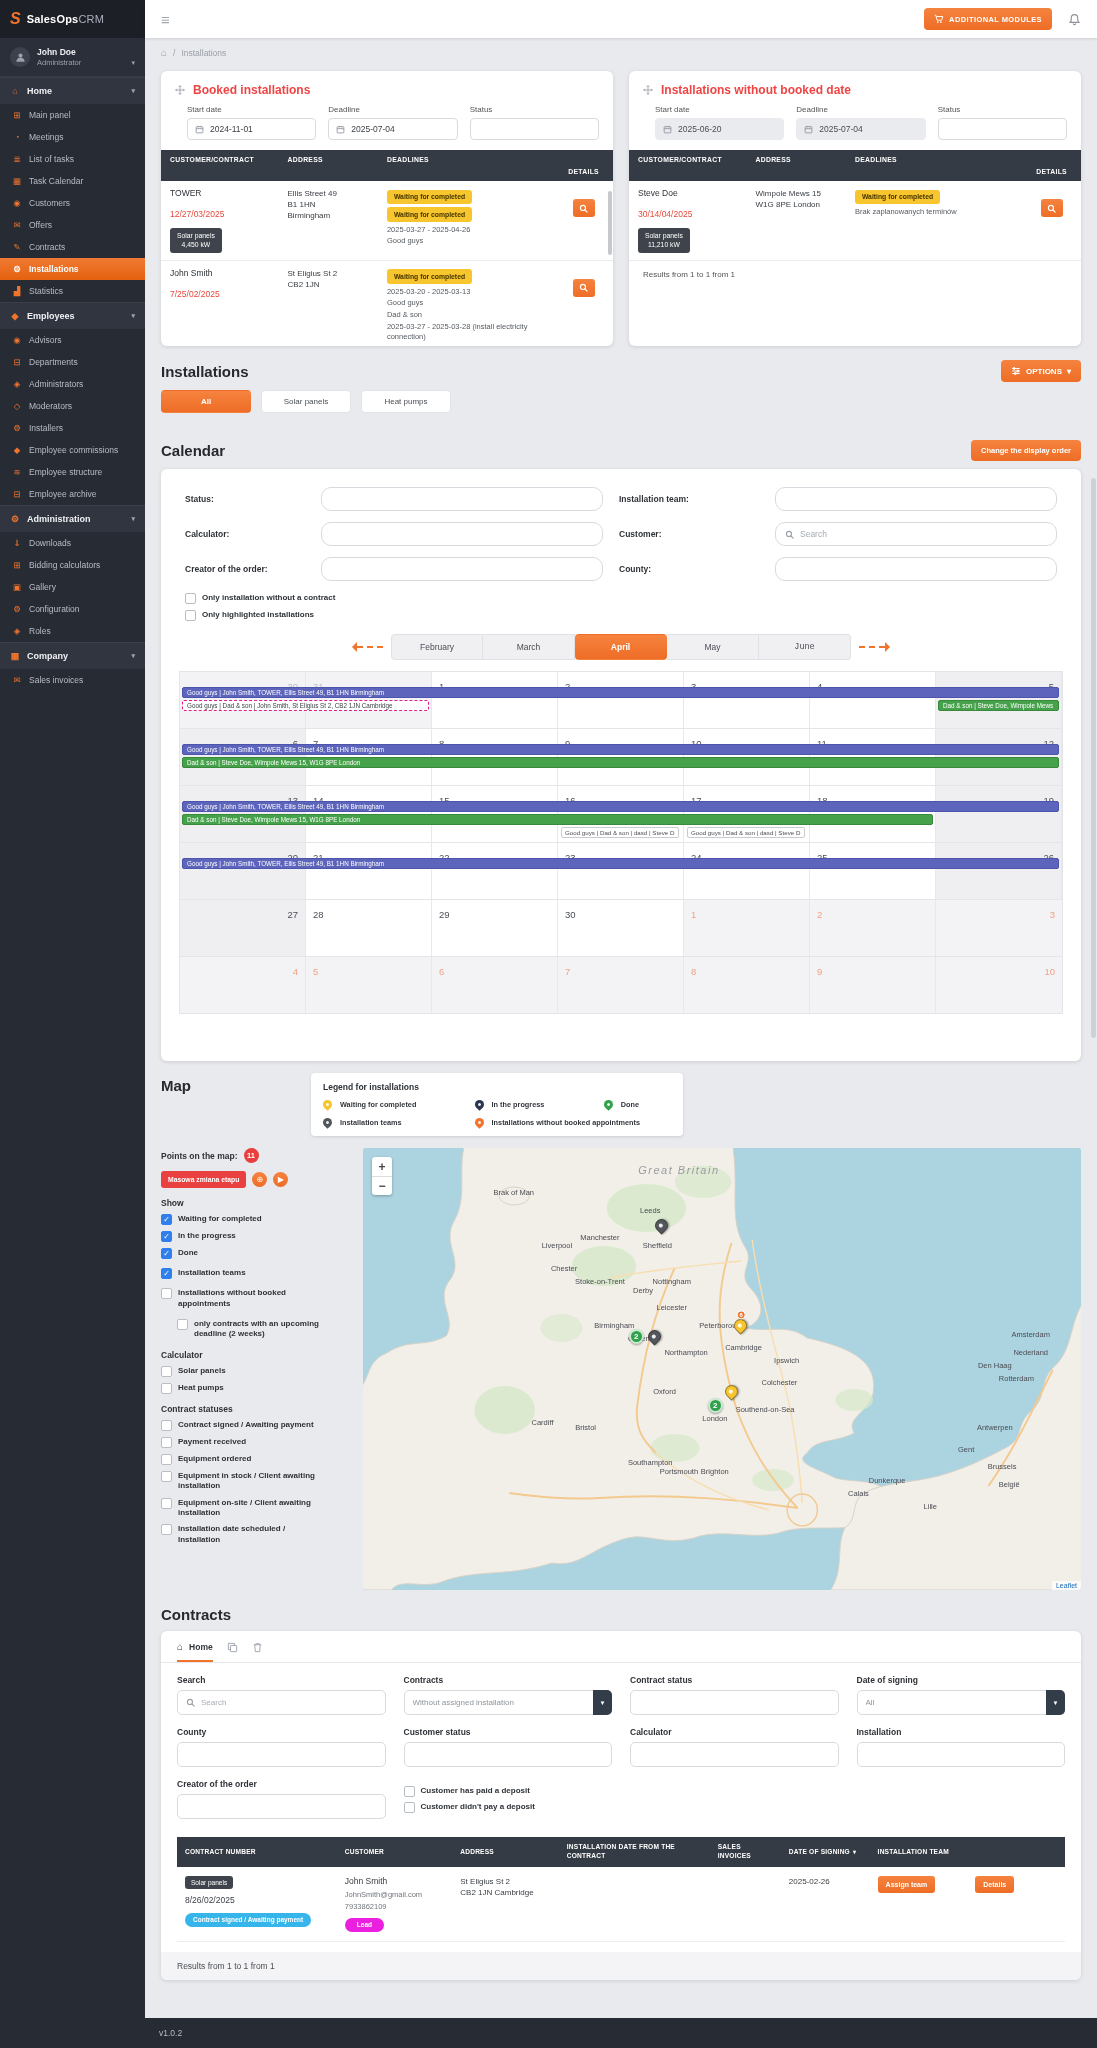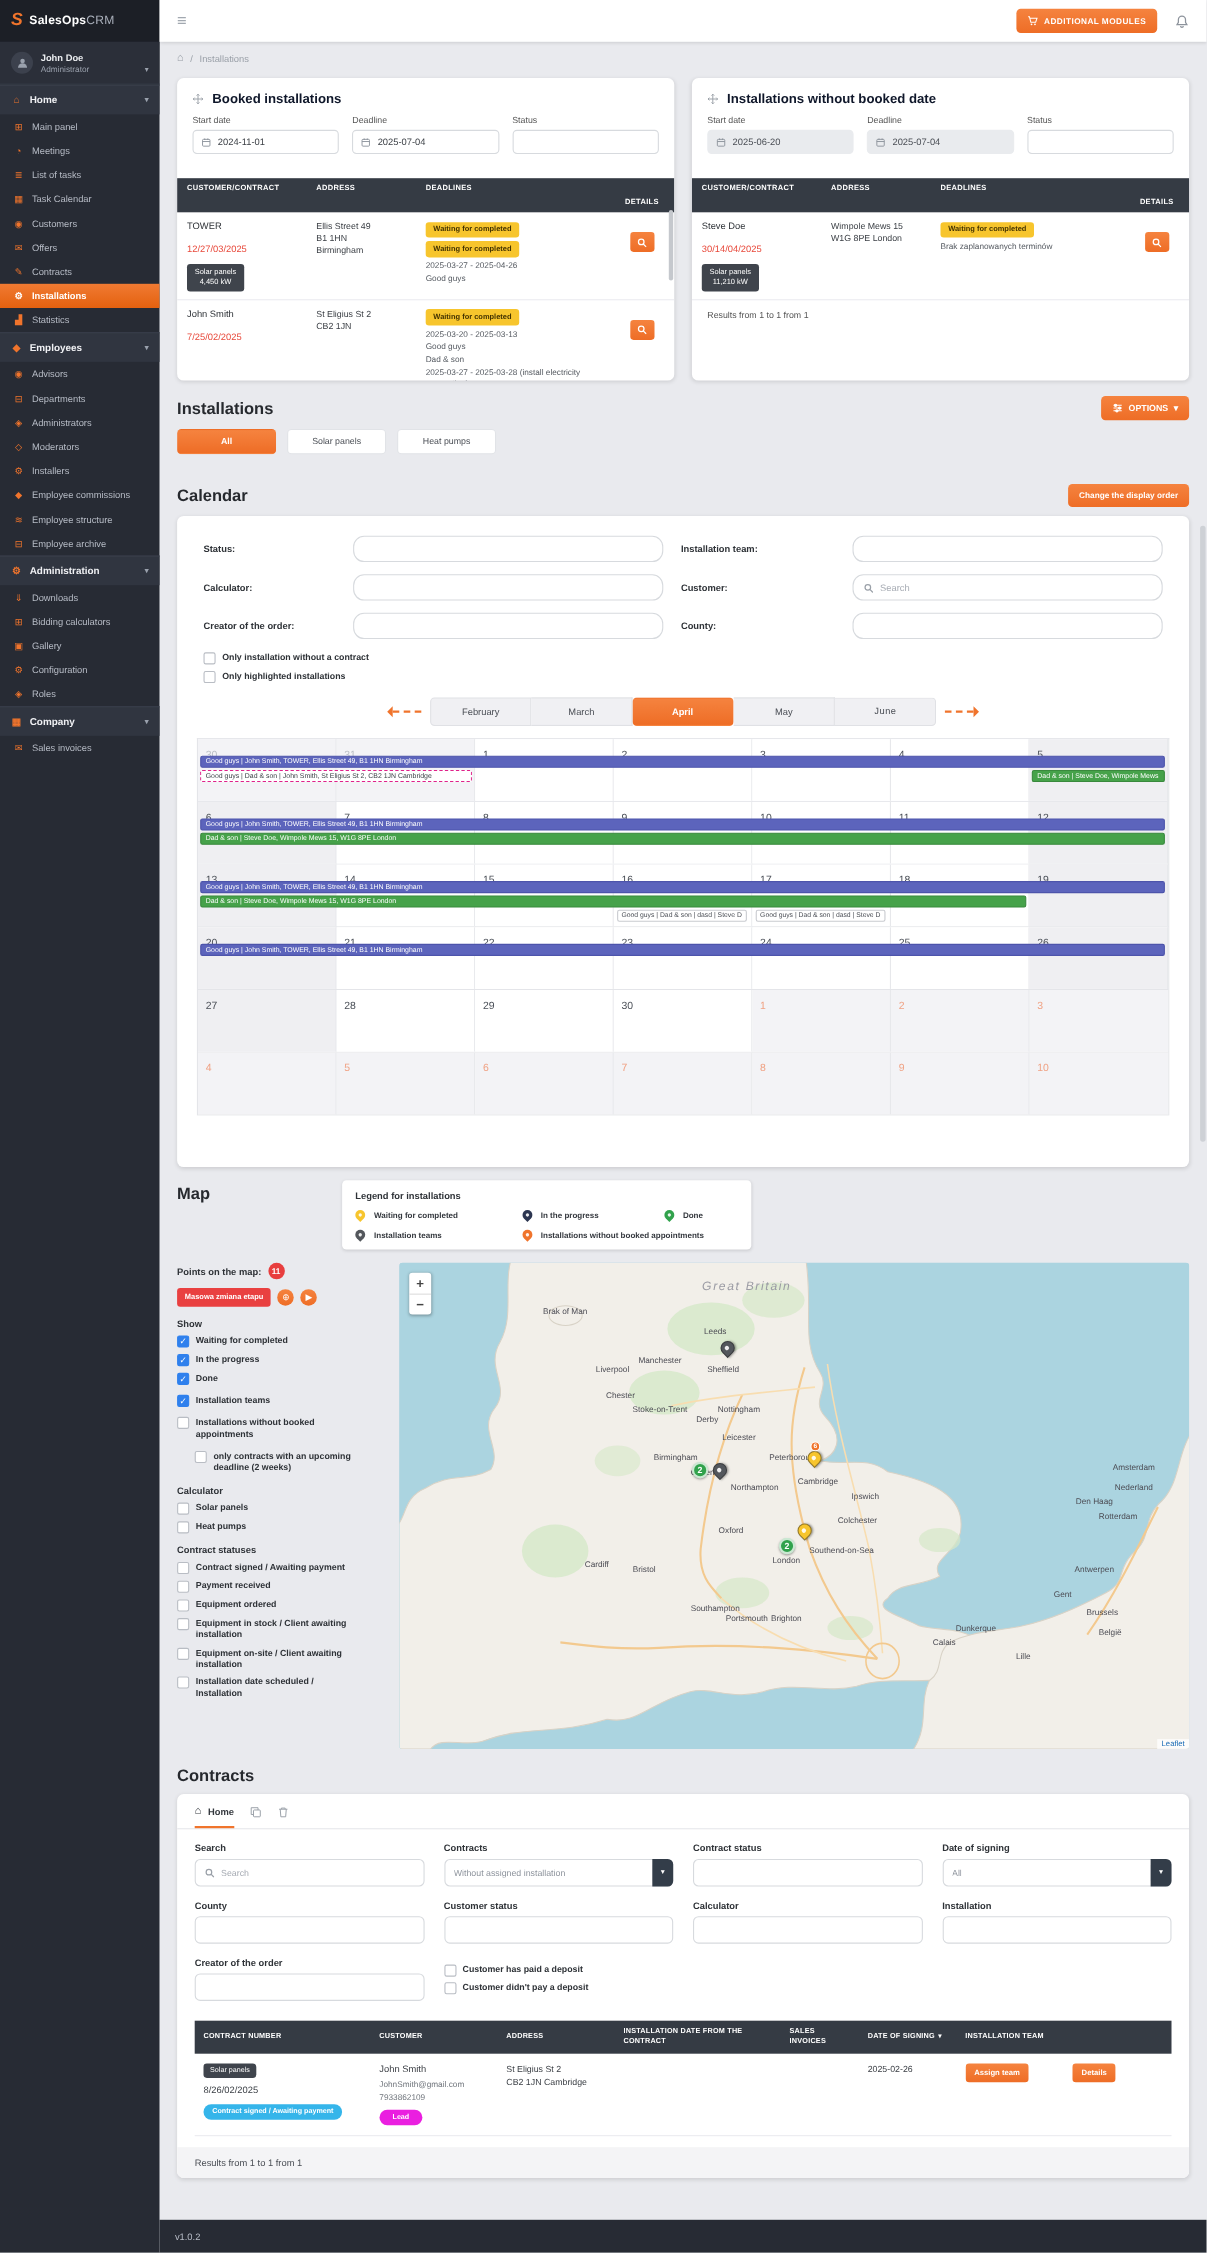--- a/index.html
+++ b/index.html
@@ -41,22 +41,22 @@
 .crumbs{display:flex;align-items:center;gap:6px;padding:9px 16px;font-size:8.5px;color:#9aa0a8;}
 .crumbs .home{font-size:10px;cursor:pointer;}
 .content{padding:4px 16px 0;flex:1;}
 
 
 .panels-row{display:flex;gap:16px;}
 .panel{flex:1;background:#fff;border-radius:6px;box-shadow:0 1px 4px rgba(0,0,0,.12);height:275px;overflow:hidden;position:relative;}
 .panel-head{display:flex;align-items:center;gap:8px;padding:12px 14px 8px;}
 .panel-move{color:#9aa0a8;}
 .panel-move svg{width:10px;height:10px;}
-.panel-title{font-size:12px;font-weight:bold;color:#0f172a;}
-.panel-filters{display:flex;gap:12px;padding:0 14px 22px;}
+.panel-title{font-size:12px;font-weight:bold;color:#ef4444;}
+.panel-filters{display:flex;gap:12px;padding:0 14px 10px;margin-left:12px;}
 .pf{flex:1;}
 .pf-label{font-size:8px;color:#555;margin-bottom:4px;}
 .pf-date{height:22px;border:1px solid #d7dade;border-radius:4px;display:flex;align-items:center;gap:6px;padding:0 7px;font-size:8.5px;color:#3c4046;background:#fff;cursor:pointer;}
 .pf-date.muted{background:#e9ebee;border-color:#e9ebee;color:#4a4e55;}
 .pf-cal{color:#8d939c;display:flex;}
 .pf-cal svg{width:9px;height:9px;}
 .pf-select{height:22px;border:1px solid #d7dade;border-radius:4px;background:#fff;cursor:pointer;}
 .pt-head{display:flex;background:#353b44;color:#fff;}
 .pt-h{font-size:6.8px;font-weight:bold;letter-spacing:.3px;padding:6px 9px;}
 .pt-row{display:flex;border-bottom:1px solid #ececf0;}
@@ -108,21 +108,21 @@
 .dashline{width:26px;border-top:2px dashed #f0742c;}
 .tri{width:0;height:0;border:5px solid transparent;}
 .tri.l{border-right-color:#f0742c;border-left-width:0;}
 .tri.r{border-left-color:#f0742c;border-right-width:0;}
 .grid{border:1px solid #e4e5e9;border-bottom:none;}
 .day-heads{display:grid;grid-template-columns:repeat(7,1fr);background:#fff;border-bottom:1px solid #e4e5e9;}
 .dh{font-size:8.5px;font-weight:bold;color:#33373d;text-align:center;padding:7px 0;}
 .week{position:relative;display:grid;grid-template-columns:repeat(7,1fr);height:57px;border-bottom:1px solid #e4e5e9;}
 .day-cell{border-right:1px solid #e7e8eb;padding:4px 7px;background:#fff;cursor:pointer;}
 .day-cell:last-child{border-right:none;}
-.day-cell.weekend{background:#efeff2;}
+.day-cell.weekend{background:#efeff2;text-align:right;}
 .day-cell.prev,.day-cell.next{background:#f3f3f6;}
 .n{font-size:9.5px;color:#4a4f57;}
 .day-cell.prev .n{color:#b9bdc4;}
 .day-cell.next .n{color:#f0a284;}
 .evt{position:absolute;height:11px;border-radius:2px;font-size:6.3px;line-height:10px;padding:0 4px;white-space:nowrap;overflow:hidden;color:#fff;cursor:pointer;}
 .evt.purple{background:#5c64bc;border:1px solid #4d54ab;}
 .evt.green{background:#46a24a;border:1px solid #39893d;}
 .evt.dashed{background:#fff;border:1px dashed #e0218a;color:#3c4046;}
 .chip{position:absolute;height:11px;background:#fff;border:1px solid #c9cbd0;border-radius:2px;font-size:6.2px;line-height:9px;padding:0 3px;color:#4a4e55;overflow:hidden;white-space:nowrap;cursor:pointer;}
 

